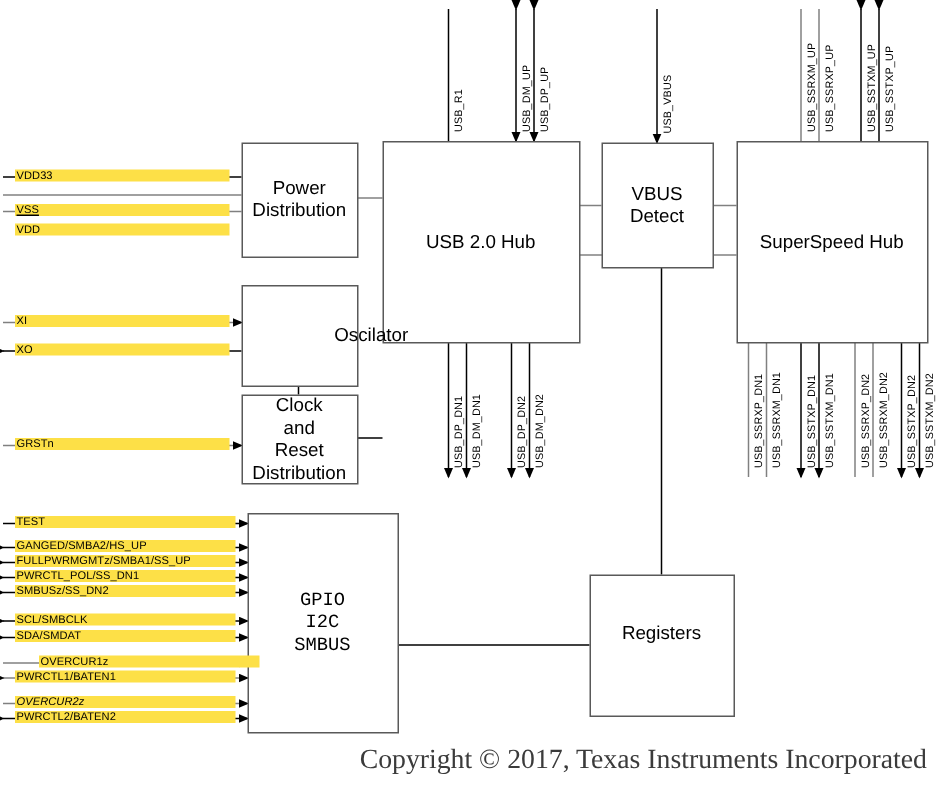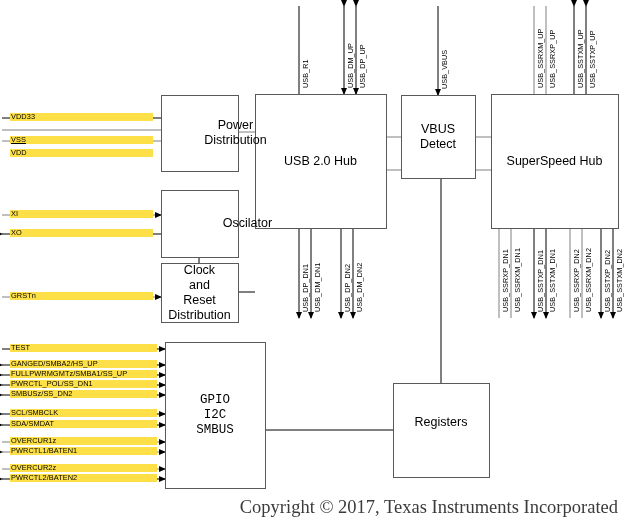--- a/index.html
+++ b/index.html
@@ -92,21 +92,21 @@
       <rect x="161.5" y="263.5" width="77" height="59" fill="#fff" stroke="#595959" stroke-width="1"></rect>
       <rect x="255.5" y="94.5" width="131" height="134" fill="#fff" stroke="#595959" stroke-width="1"></rect>
       <rect x="401.5" y="95.5" width="74" height="83" fill="#fff" stroke="#595959" stroke-width="1"></rect>
       <rect x="491.5" y="94.5" width="127" height="134" fill="#fff" stroke="#595959" stroke-width="1"></rect>
       <rect x="165.5" y="342.5" width="100" height="146" fill="#fff" stroke="#595959" stroke-width="1"></rect>
       <rect x="393.5" y="383.5" width="96" height="94" fill="#fff" stroke="#595959" stroke-width="1"></rect>
     </g>
 </svg>
 
 <div id="labels">
-    <div class="blk-label" style="left: 161px; width: 77px; top: 118px; padding-left: 36px;">
+    <div class="blk-label" style="left: 161px; width: 77px; top: 118px;">
       <div>Power</div>
       <div>Distribution</div>
     </div>
     <div class="blk-label" style="left: 161px; width: 77px; top: 216px; padding-left: 48px;">
       <div>Oscilator</div>
     </div>
     <div class="blk-label" style="left: 161px; width: 77px; top: 262.5px;">
       <div>Clock</div>
       <div>and</div>
       <div>Reset</div>
@@ -156,19 +156,19 @@
     <div class="hlabel" style="left: 10px; width: 141px; top: 210px;">XI</div>
     <div class="hlabel" style="left: 10px; width: 141px; top: 229px;">XO</div>
     <div class="hlabel" style="left: 10px; width: 141px; top: 292px;">GRSTn</div>
     <div class="hlabel" style="left: 10px; width: 145px; top: 344px;">TEST</div>
     <div class="hlabel" style="left: 10px; width: 145px; top: 360px;">GANGED/SMBA2/HS_UP</div>
     <div class="hlabel" style="left: 10px; width: 145px; top: 370px;">FULLPWRMGMTz/SMBA1/SS_UP</div>
     <div class="hlabel" style="left: 10px; width: 145px; top: 380px;">PWRCTL_POL/SS_DN1</div>
     <div class="hlabel" style="left: 10px; width: 145px; top: 390px;">SMBUSz/SS_DN2</div>
     <div class="hlabel" style="left: 10px; width: 145px; top: 409px;">SCL/SMBCLK</div>
     <div class="hlabel" style="left: 10px; width: 145px; top: 420px;">SDA/SMDAT</div>
-    <div class="hlabel" style="left: 10px; width: 145px; top: 437px;">OVERCUR1z</div>
+    <div class="hlabel" style="left: 26px; width: 145px; top: 437px;">OVERCUR1z</div>
     <div class="hlabel" style="left: 10px; width: 145px; top: 447px;">PWRCTL1/BATEN1</div>
-    <div class="hlabel" style="left: 10px; width: 145px; top: 464px;">OVERCUR2z</div>
+    <div class="hlabel" style="left: 10px; width: 145px; top: 464px; font-style: italic;">OVERCUR2z</div>
     <div class="hlabel" style="left: 10px; width: 145px; top: 474px;">PWRCTL2/BATEN2</div>
   </div>
 
 <div id="copyright">Copyright © 2017, Texas Instruments Incorporated</div>
 
 </body></html>

